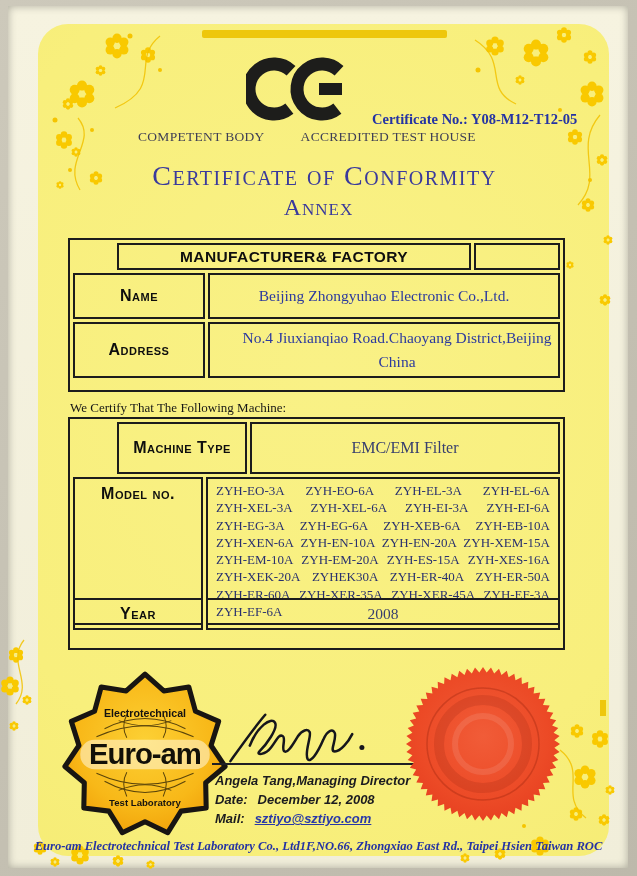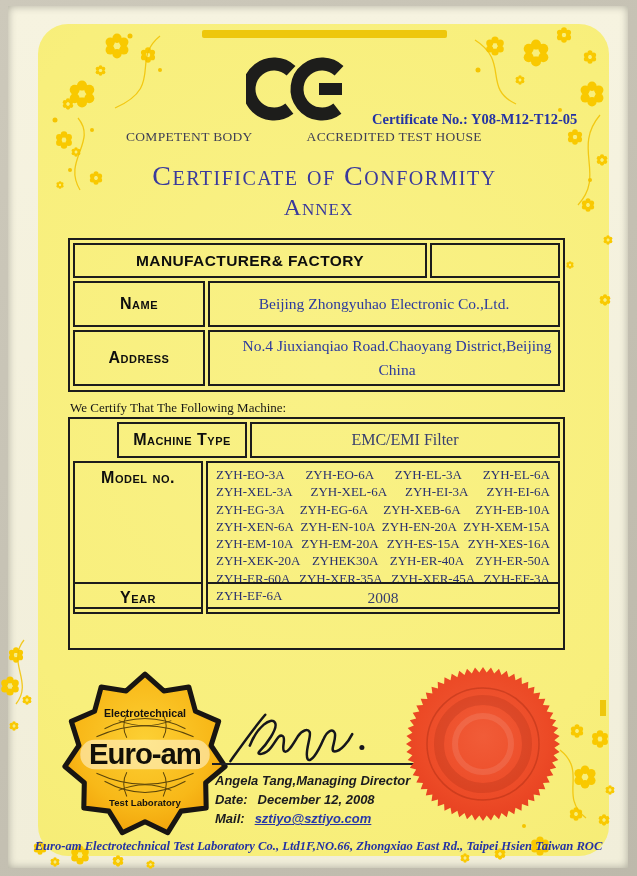--- a/index.html
+++ b/index.html
@@ -10,21 +10,21 @@
   }
   .paper{position:absolute;left:8px;top:6px;right:9px;bottom:8px;
     background:linear-gradient(180deg,#f6f3e0,#f1eeda);
     box-shadow:inset 0 0 8px rgba(0,0,0,.3);}
   .yellow{position:absolute;left:38px;top:24px;right:28px;bottom:20px;border-radius:30px;
     background:radial-gradient(120% 95% at 50% 42%,#f9f186 0%,#f8ef7c 55%,#f3e96e 100%);}
   .ornaments{position:absolute;left:0;top:0;width:637px;height:876px;pointer-events:none;}
 
   
   .ce{position:absolute;left:246px;top:53px;width:104px;height:72px;}
-  .subtitle{position:absolute;left:126px;top:129px;display:flex;gap:54px;
+  .subtitle{position:absolute;left:138px;top:129px;display:flex;gap:36px;
     font-family:"Liberation Serif",serif;font-size:13.5px;color:#3f3f55;letter-spacing:.3px;}
   .certno{position:absolute;left:372px;top:111px;font-family:"Liberation Serif",serif;
     font-weight:bold;font-size:14.5px;color:#2433a4;white-space:nowrap;}
   .title{position:absolute;left:0;top:160px;width:637px;text-align:center;
     color:#3a3a9c;font-family:"Liberation Serif",serif;}
   .title .l1{font-size:28px;font-variant:small-caps;letter-spacing:1.5px;line-height:32px;padding-left:12px;}
   .title .l2{font-size:24px;font-variant:small-caps;letter-spacing:1px;line-height:30px;}
 
   
   .tbl{position:absolute;left:68px;width:497px;border:2.5px solid #1c1c1c;padding:3px;
@@ -171,41 +171,41 @@
   <span>Certificate No.:</span>
   <span>Y08-M12-T12-05</span>
 </div>
 
 <div class="title">
   <div class="l1">Certificate of Conformity</div>
   <div class="l2">Annex</div>
 </div>
 
 <div class="tbl t1">
-  <div class="trow" style="grid-template-columns:354px 1fr;height:35px;">
+  <div class="trow" style="grid-template-columns:354px 1fr;height:27px;margin-left:44px;">
     <div class="cell hdr">MANUFACTURER&amp; FACTORY</div>
     <div class="cell"></div>
   </div>
   <div class="trow" style="grid-template-columns:132px 1fr;height:46px;">
     <div class="cell lbl">Name</div>
     <div class="cell val">Beijing Zhongyuhao Electronic Co.,Ltd.</div>
   </div>
   <div class="trow" style="grid-template-columns:132px 1fr;height:56px;">
     <div class="cell lbl">Address</div>
     <div class="cell val addr">
       <div>No.4 Jiuxianqiao Road.Chaoyang District,Beijing</div>
       <div>China</div>
     </div>
   </div>
 </div>
 
 <div class="certify">We Certify That The Following Machine:</div>
 
 <div class="tbl t2">
-  <div class="trow" style="grid-template-columns:130px 1fr;height:36px;padding-left:44px;">
+  <div class="trow" style="grid-template-columns:130px 1fr;height:52px;padding-left:44px;">
     <div class="cell lbl">Machine Type</div>
     <div class="cell val dark" style="font-size:16px;">EMC/EMI Filter</div>
   </div>
   <div class="trow" style="grid-template-columns:130px 1fr;height:118px;">
     <div class="cell lbl" style="align-items:flex-start;padding-top:6px;">Model no.</div>
     <div class="cell models">
         <div class="model-line">
           <span>ZYH-EO-3A</span>
           <span>ZYH-EO-6A</span>
           <span>ZYH-EL-3A</span>

